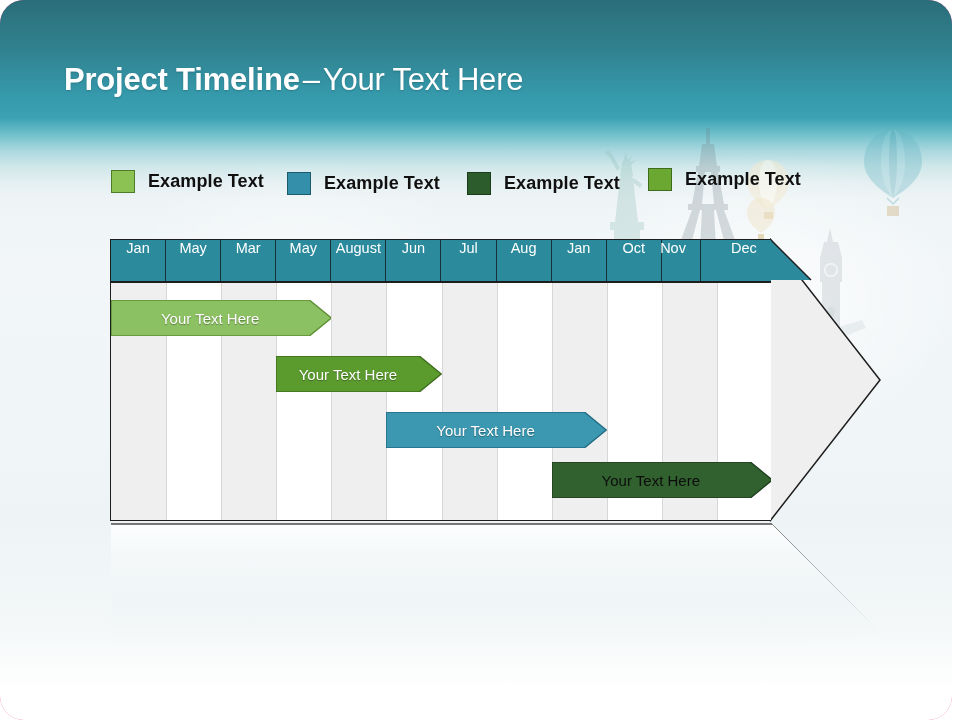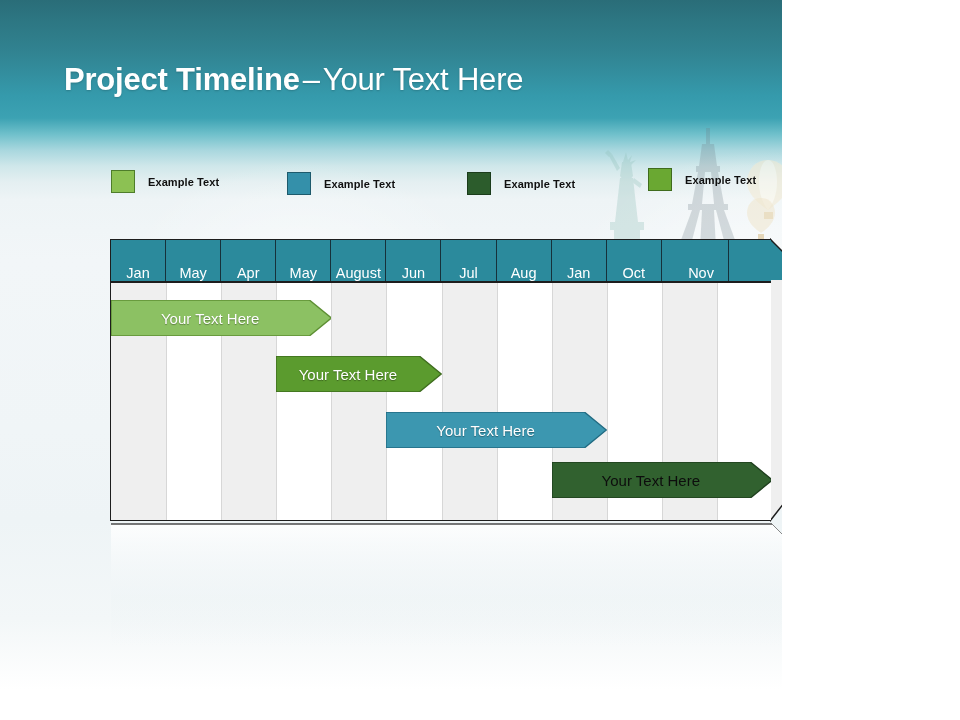--- a/index.html
+++ b/index.html
@@ -6,24 +6,25 @@
 
   html, body {
     width: 960px;
     height: 720px;
     overflow: hidden;
     font-family: "Liberation Sans", sans-serif;
   }
 
   #slide {
     position: relative;
-    width: 782px;
+    width: 952px;
     height: 720px;
     background: #ec4899;
     overflow: hidden;
+    border-radius: 24px;
   }
 
   
   .bg-sky {
     position: absolute;
     left: 0; top: 0;
     width: 960px; height: 720px;
     background:
       linear-gradient(to bottom,
         #2a6d78 0px,
@@ -94,21 +95,21 @@
     white-space: nowrap;
   }
   .legend-swatch {
     width: 24px;
     height: 23px;
     border: 1px solid rgba(0,0,0,0.45);
     flex: 0 0 auto;
   }
   .legend-label {
     margin-left: 13px;
-    font-size: 11px;
+    font-size: 18px;
     font-weight: bold;
     color: #101010;
     letter-spacing: 0.1px;
   }
   #legend-0 { left: 111px; top: 170px; }
   #legend-1 { left: 287px; top: 172px; }
   #legend-2 { left: 467px; top: 172px; }
   #legend-3 { left: 648px; top: 168px; }
 
   
@@ -154,21 +155,21 @@
     top: 0;
     width: 661px;
     height: 41px;
     background: #2b8a9c;
   }
   .header-cell {
     position: absolute;
     top: 0;
     height: 41px;
     display: flex;
-    align-items: flex-end;
+    align-items: flex-start;
     justify-content: center;
     color: #ffffff;
     font-size: 14.5px;
     border-right: 1.4px solid #16313a;
   }
   .header-cell:first-child { border-left: none; }
   .header-underline {
     position: absolute;
     left: 0; top: 41px;
     width: 661px; height: 1.6px;
@@ -357,21 +358,21 @@
 
       <div class="header-band"></div>
       <div id="month-cells">
           <div class="header-cell" style="left: 0px; width: 55.0833px; color: rgb(255, 255, 255);">
             <span>Jan</span>
           </div>
           <div class="header-cell" style="left: 55.0833px; width: 55.0833px; color: rgb(255, 255, 255);">
             <span>May</span>
           </div>
           <div class="header-cell" style="left: 110.167px; width: 55.0833px; color: rgb(255, 255, 255);">
-            <span>Apr</span>
+            <span>Mar</span>
           </div>
           <div class="header-cell" style="left: 165.25px; width: 55.0833px; color: rgb(255, 255, 255);">
             <span>May</span>
           </div>
           <div class="header-cell" style="left: 220.333px; width: 55.0833px; color: rgb(255, 255, 255);">
             <span>August</span>
           </div>
           <div class="header-cell" style="left: 275.417px; width: 55.0833px; color: rgb(255, 255, 255);">
             <span>Jun</span>
           </div>
@@ -380,24 +381,24 @@
           </div>
           <div class="header-cell" style="left: 385.583px; width: 55.0833px; color: rgb(255, 255, 255);">
             <span>Aug</span>
           </div>
           <div class="header-cell" style="left: 440.667px; width: 55.0833px; color: rgb(255, 255, 255);">
             <span>Jan</span>
           </div>
           <div class="header-cell" style="left: 495.75px; width: 55.0833px; color: rgb(255, 255, 255);">
             <span>Oct</span>
           </div>
-          <div class="header-cell" style="left: 563px; width: 55.0833px; color: rgb(255, 255, 255);">
+          <div class="header-cell" style="left: 535px; width: 55.0833px; color: rgb(255, 255, 255);">
             <span>Nov</span>
           </div>
-          <div class="header-cell" style="left: 605.917px; width: 55.0833px; color: rgb(255, 255, 255); margin-top: 32px;">
+          <div class="header-cell" style="left: 605.917px; width: 55.0833px; color: rgb(255, 255, 255);">
             <span>Dec</span>
           </div>
         </div>
       <div class="header-underline"></div>
 
       <div id="bars">
           <div class="taskbar" style="left: 0px; top: 60px; width: 220.333px;">
             <svg width="220.33333333333334" height="36" viewBox="0 0 220.33333333333334 36">
               <polygon points="0,0 198.33333333333334,0 220.33333333333334,18 198.33333333333334,36 0,36" fill="#8cc163" stroke="#5d8f33" stroke-width="1.4"></polygon>
             </svg>

